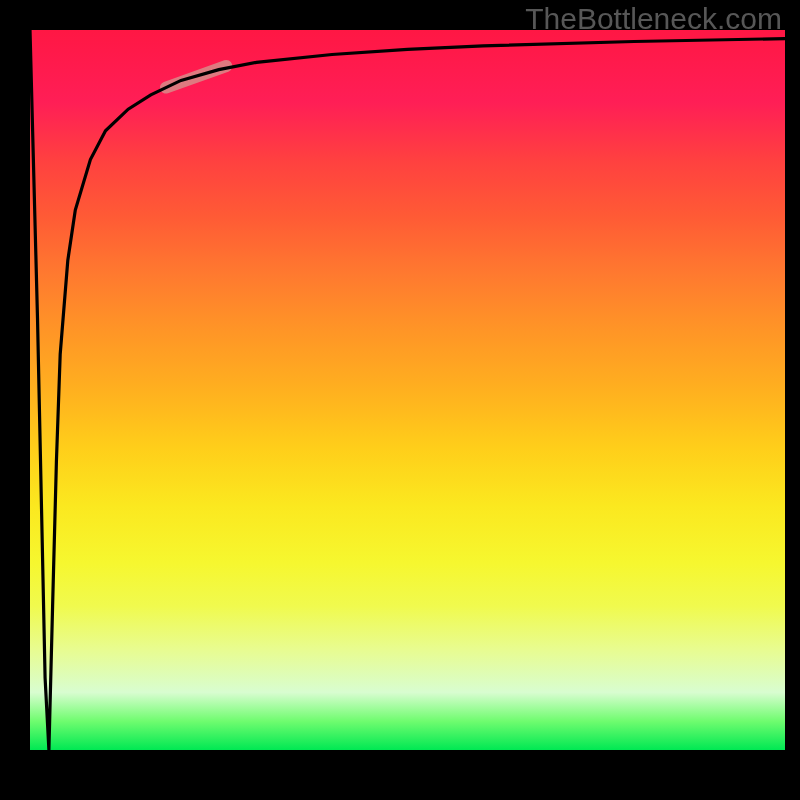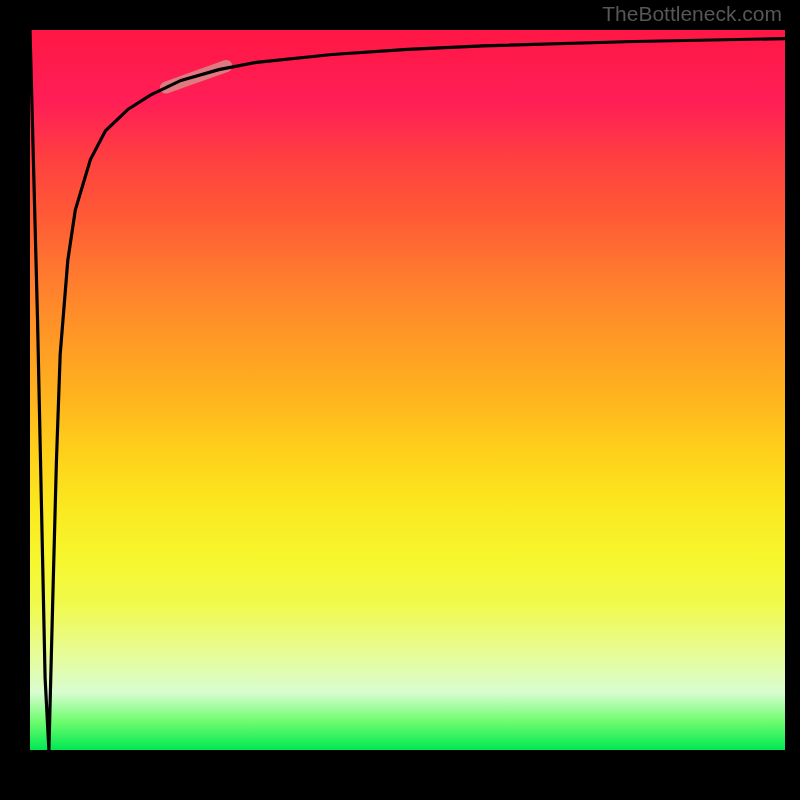--- a/index.html
+++ b/index.html
@@ -8,21 +8,21 @@
     height: 800px;
     background: #000;
     position: relative;
     font-family: Arial, sans-serif;
   }
   .watermark {
     position: absolute;
     top: 2px;
     right: 18px;
     color: #575757;
-    font-size: 21px;
+    font-size: 30px;
     z-index: 10;
   }
   .chart-area {
     position: absolute;
     left: 30px;
     top: 30px;
     width: 755px;
     height: 720px;
     background: linear-gradient(to bottom,
       #ff1744 0%,

